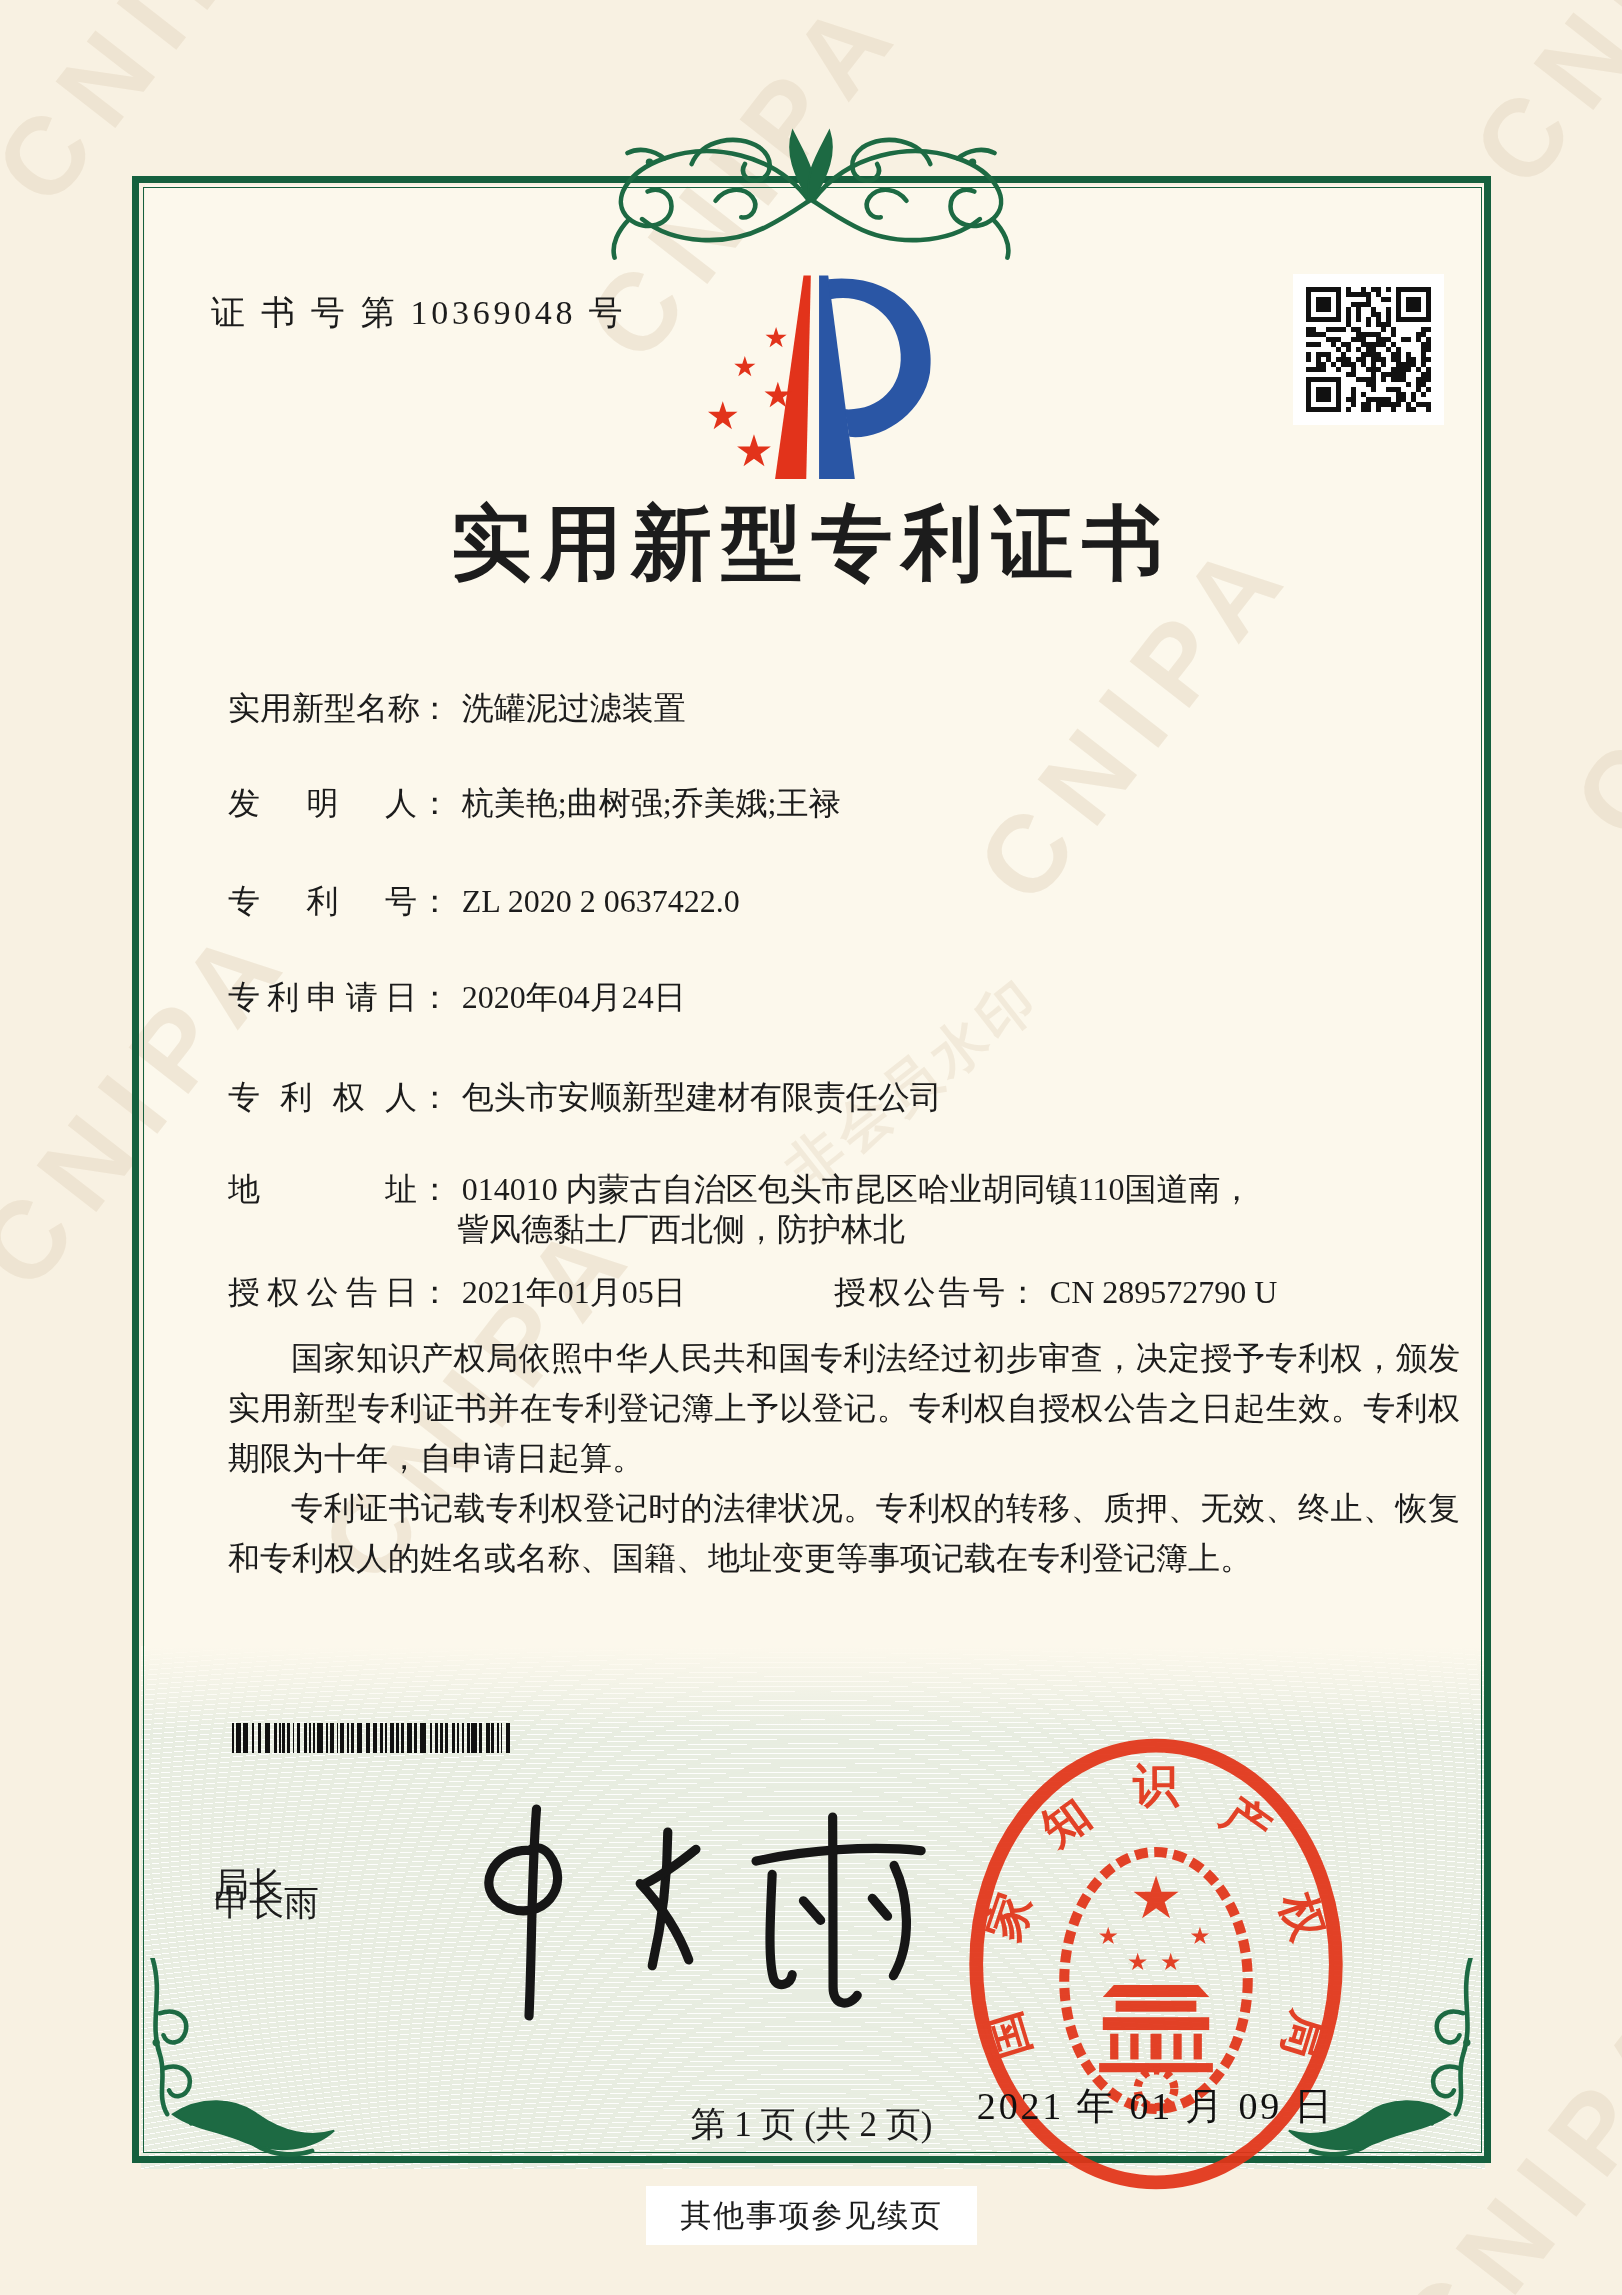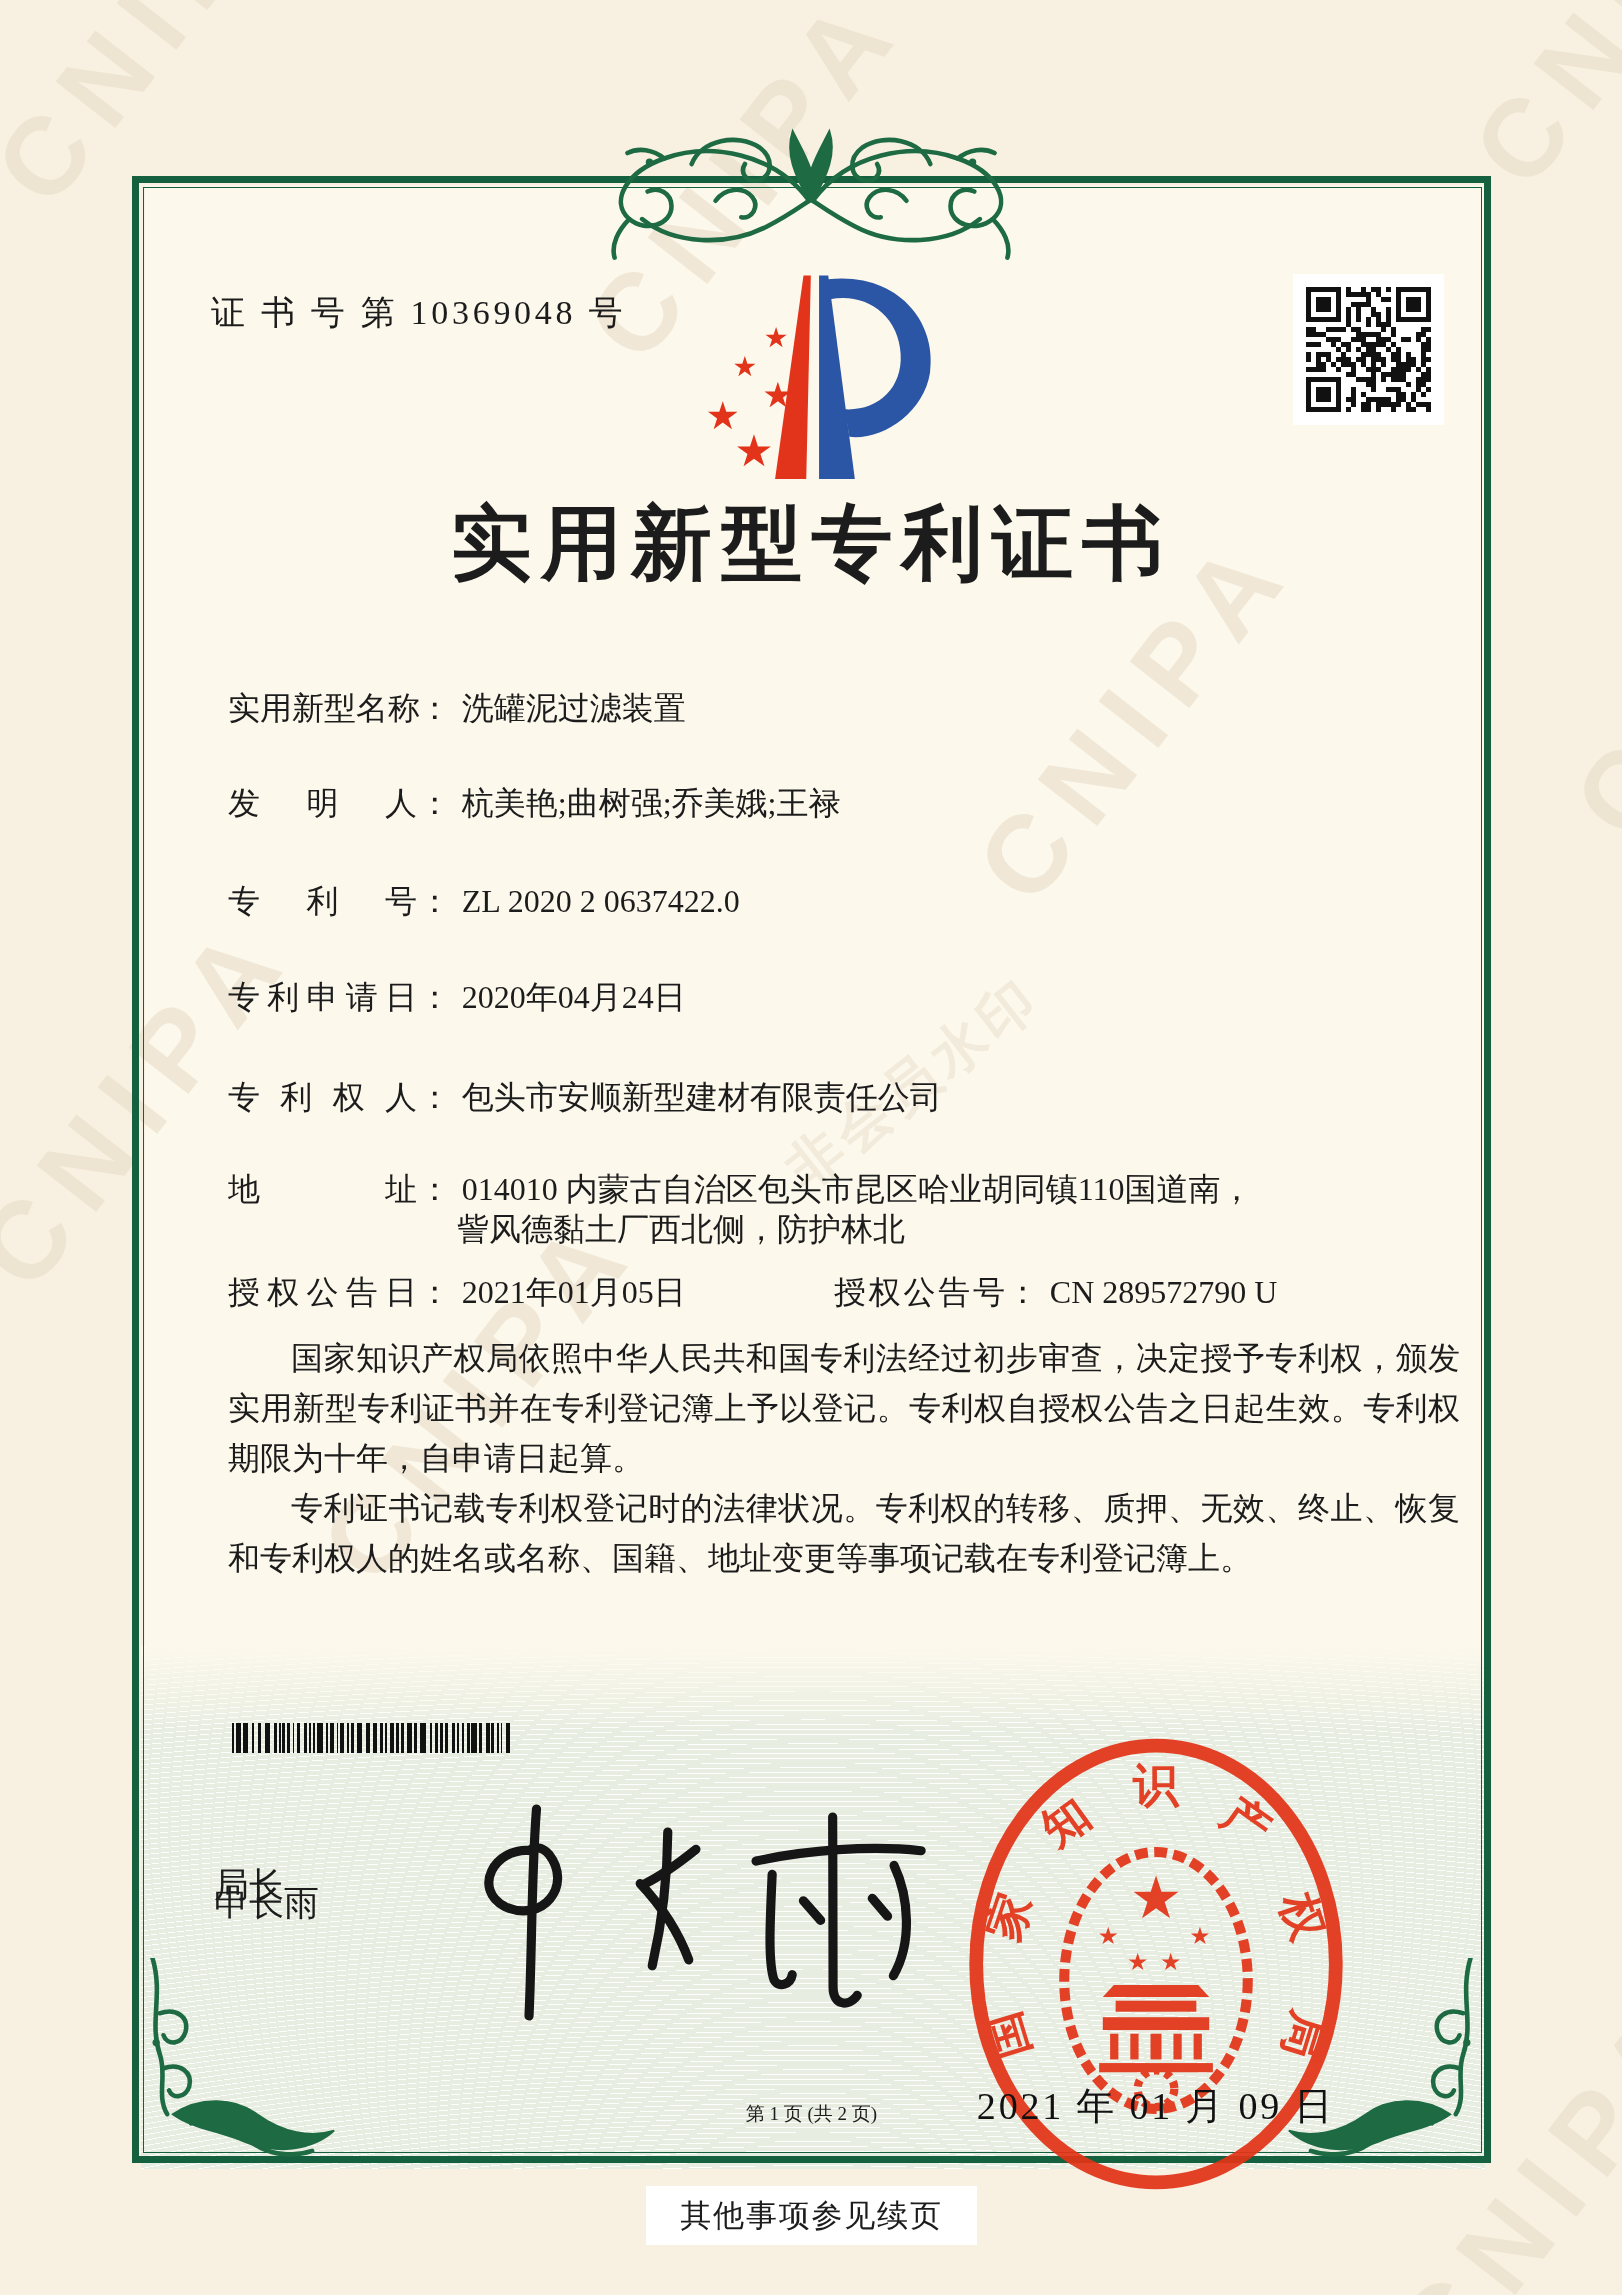--- a/index.html
+++ b/index.html
@@ -57,21 +57,21 @@
   .signer-title{position:absolute;left:214px;top:1862px;font-size:35px;z-index:3;}
   .signer-name{position:absolute;left:214px;top:1880px;font-size:35px;z-index:3;}
   .signature{position:absolute;left:395px;top:1795px;z-index:3;transform:rotate(-2deg);}
   
   .seal{position:absolute;left:945px;top:1716px;z-index:5;opacity:.93;}
   .seal-char{font-size:50px;font-weight:bold;fill:#e23418;text-anchor:middle;
     font-family:"Liberation Serif","DejaVu Serif",serif;}
   .seal-date{position:absolute;left:945px;top:2081px;width:422px;text-align:center;
     font-size:38px;letter-spacing:2.8px;color:#111;z-index:6;}
   
-  .page-no{position:absolute;left:0;top:2101px;width:1623px;text-align:center;font-size:19px;z-index:3;}
+  .page-no{position:absolute;left:0;top:2101px;width:1623px;text-align:center;font-size:35px;z-index:3;}
   .note-box{position:absolute;left:646px;top:2186px;width:331px;height:59px;background:#fff;
     z-index:3;display:flex;align-items:center;justify-content:center;}
   .note-box span{font-size:31px;letter-spacing:1.8px;font-family:Liberation Mono, monospace;}
 </style>
 </head>
 <body>
 
 <div class="page">
 
   <div class="inner-bg"></div>

